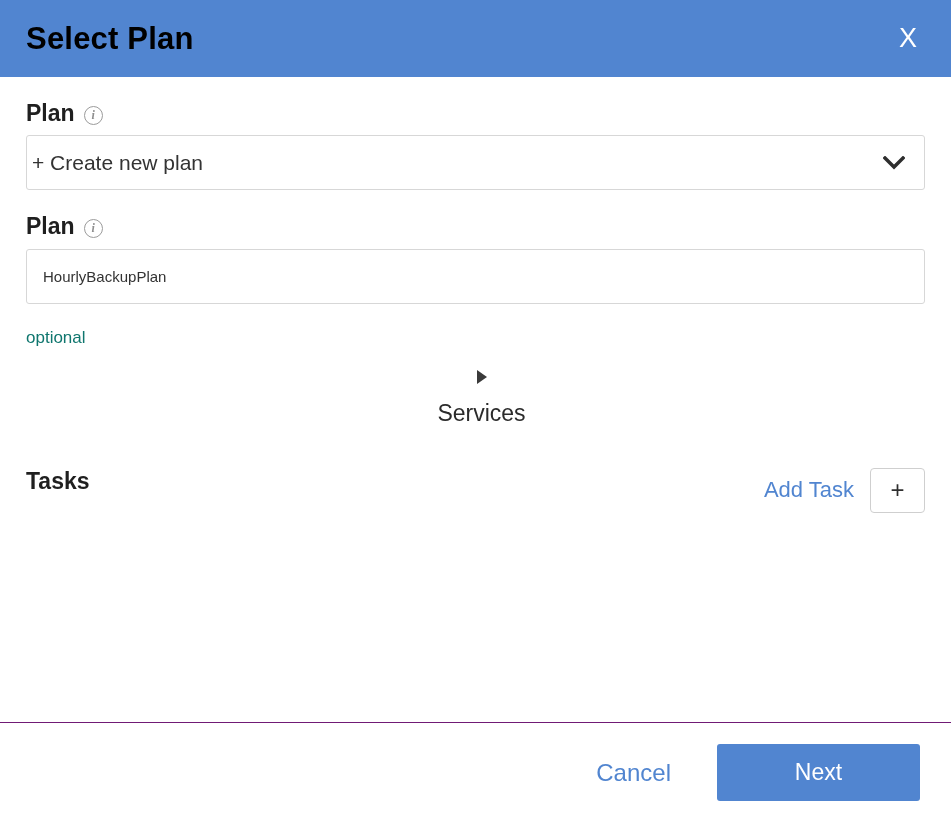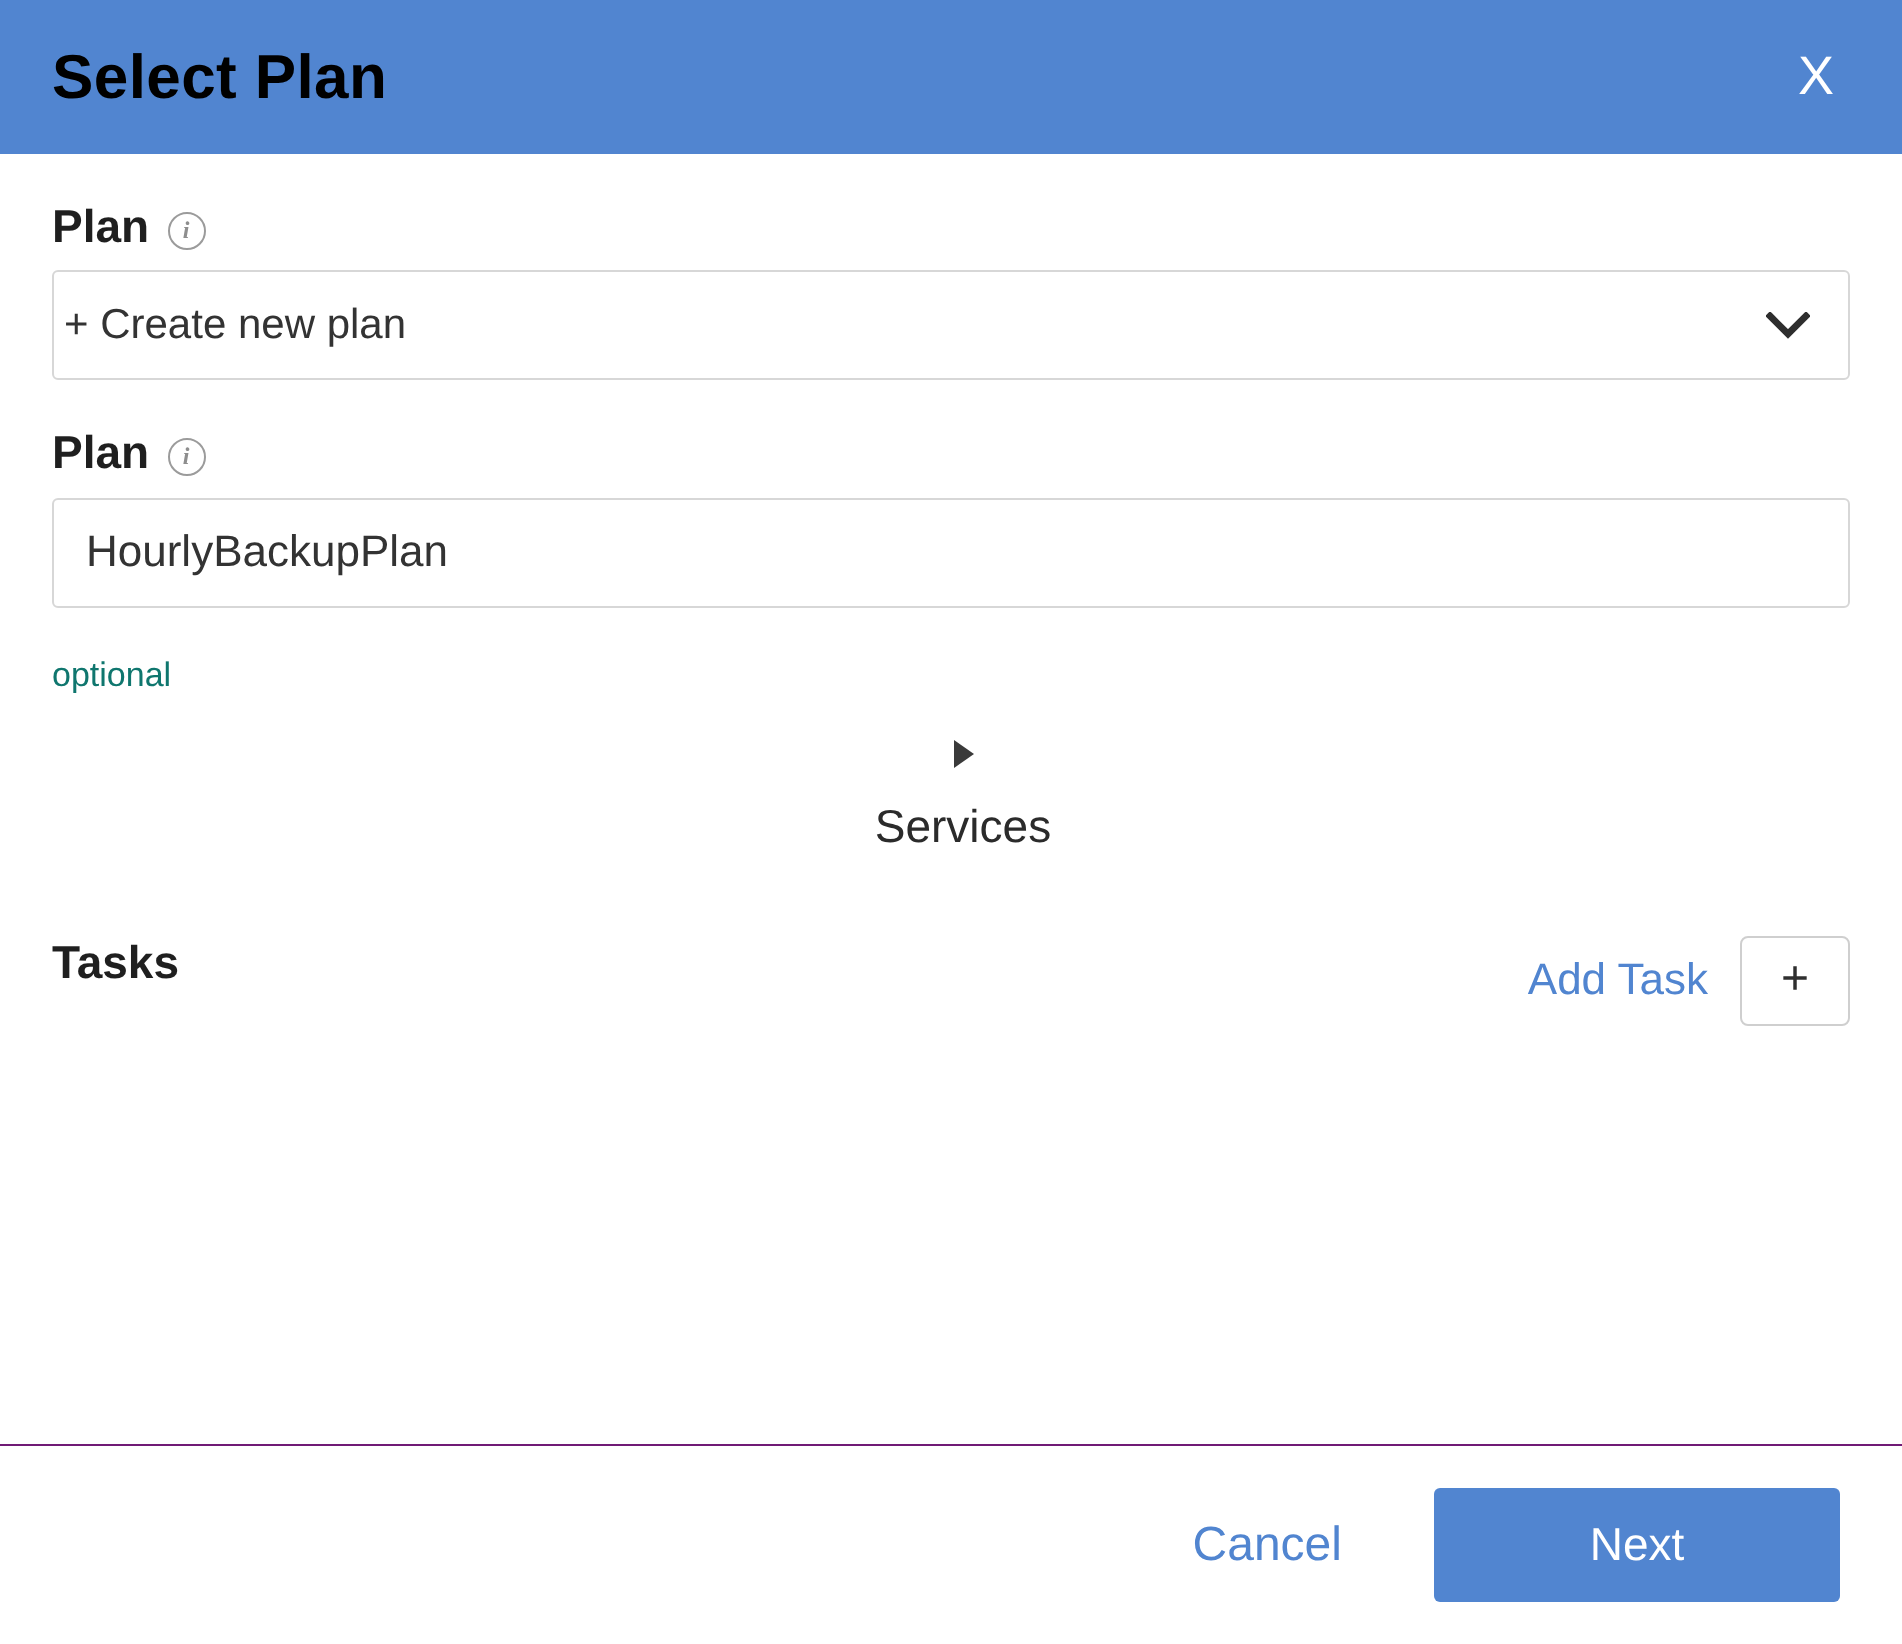--- a/index.html
+++ b/index.html
@@ -128,21 +128,21 @@
     display: flex;
   }
 
   .text-input {
     width: 100%;
     height: 55px;
     border: 1px solid #d7d7d7;
     border-radius: 3px;
     box-sizing: border-box;
     padding: 0 16px;
-    font-size: 22px;
+    font-size: 15px;
     color: #333333;
     font-family: "Liberation Sans", sans-serif;
     background: #ffffff;
     outline: none;
     margin-bottom: 24px;
   }
 
   .textarea-wrap {
     position: relative;
     margin-bottom: 20px;

